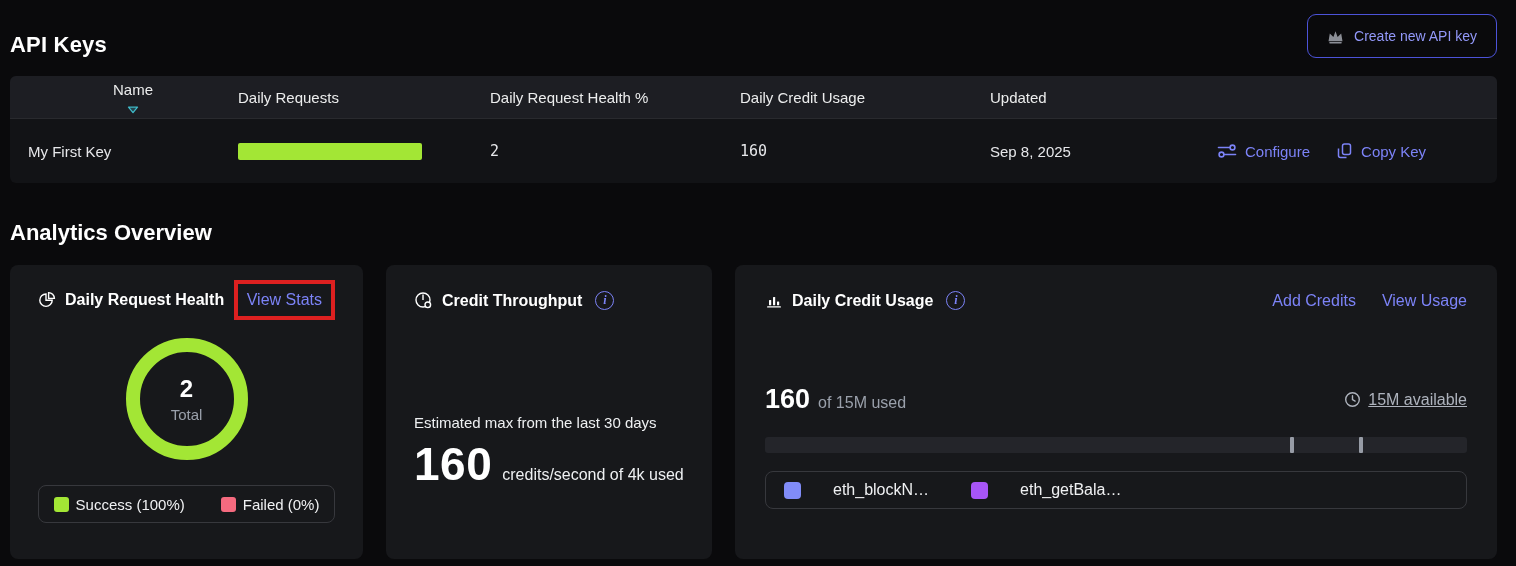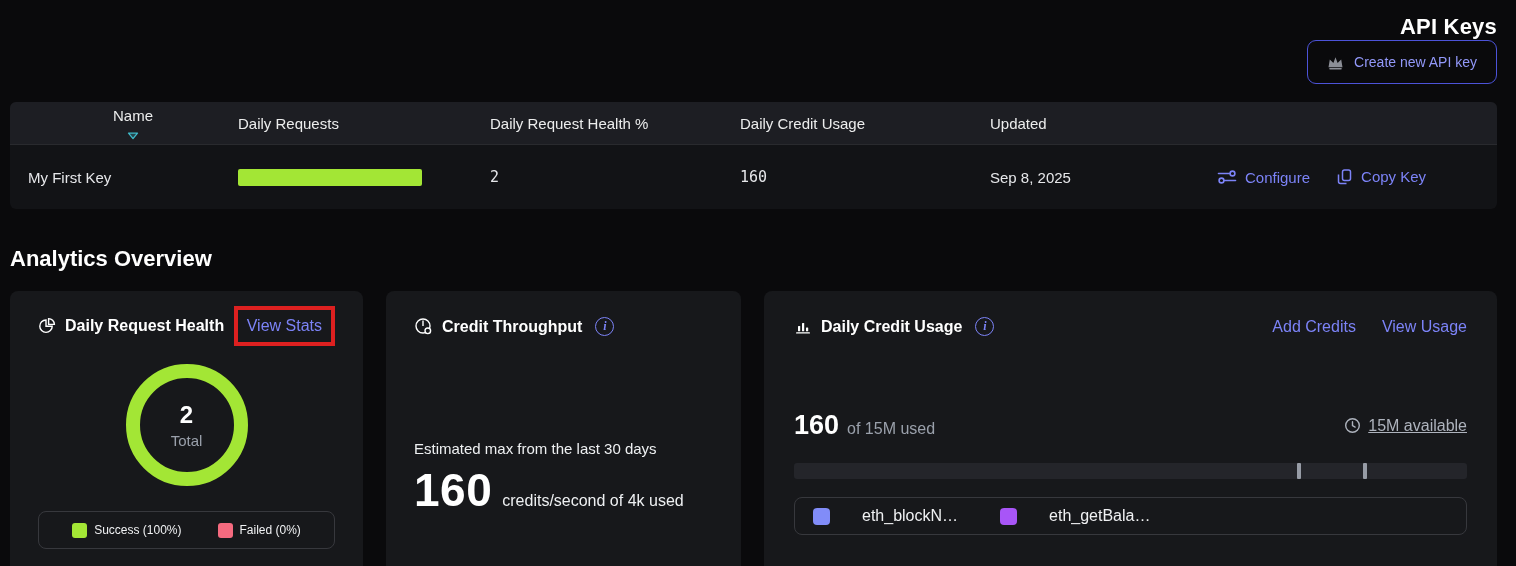--- a/index.html
+++ b/index.html
@@ -6,21 +6,21 @@
   html,body { width: 1516px; height: 566px; }
   body {
     background: #0a0a0c;
     font-family: "Liberation Sans", sans-serif;
     color: #e8e9eb;
     overflow: hidden;
   }
   .page { padding: 0 19px 0 10px; }
 
   
-  .topbar { display: flex; align-items: flex-end; justify-content: space-between; margin-top: 14px; flex-direction: column; }
+  .topbar { display: flex; align-items: flex-end; justify-content: space-between; margin-top: 14px; }
   .h1 { font-size: 22px; font-weight: 700; color: #ffffff; letter-spacing: .2px; line-height: 26px; }
   .create-btn {
     display: inline-flex; align-items: center; gap: 10px;
     height: 44px; padding: 0 19px;
     background: transparent;
     border: 1px solid #4c53d9; border-radius: 9px;
     color: #9298f9; font-size: 14px; font-weight: 500;
     font-family: "Liberation Sans", sans-serif; cursor: pointer;
   }
 
@@ -31,28 +31,28 @@
     grid-template-columns: 210px 252px 250px 250px 227px 1fr;
     align-items: center; padding: 0 18px;
   }
   .t-head { height: 42px; background: #1d1e23; font-size: 15px; font-weight: 500; color: #eceded; }
   .t-row { height: 65px; border-top: 1px solid #292a2e; font-size: 15px; color: #e6e7ea; }
   .th-name { display: flex; align-items: center; gap: 8px; flex-direction: column; }
   .mono { font-family: "DejaVu Sans Mono", monospace; font-size: 15px; }
   .health-track { width: 184px; height: 17px; border-radius: 2px; }
   .health-fill { height: 100%; background: #a3e635; border-radius: 2px; }
   .actions { display: flex; align-items: center; gap: 26px; }
-  .link { color: #7c83f7; text-decoration: none; font-weight: 500; display: inline-flex; align-items: flex-start; gap: 8px; cursor: pointer; }
+  .link { color: #7c83f7; text-decoration: none; font-weight: 500; display: inline-flex; align-items: center; gap: 8px; cursor: pointer; }
 
   
   .h2 { font-size: 22px; font-weight: 700; color: #ffffff; margin-top: 37px; }
   .cards { display: flex; gap: 23px; margin-top: 19px; }
   .card { background: #17181b; border-radius: 8px; height: 294px; }
   .card1 { width: 353px; padding: 15px 28px 4px; }
-  .card2 { width: 355px; padding: 26px 28px 3px; }
+  .card2 { width: 326px; padding: 26px 28px 3px; }
   .card3 { flex: 1; padding: 26px 30px 0; }
 
   .card-head { display: flex; align-items: center; gap: 9px; }
   .card-title { font-size: 16px; font-weight: 700; color: #ffffff; white-space: nowrap; }
   .card-link { color: #7c83f7; font-size: 16px; text-decoration: none; cursor: pointer; white-space: nowrap; }
 
   .annotation-box {
     margin-left: auto;
     border: 4px solid #dd2020;
     padding: 7px 9px;
@@ -69,21 +69,21 @@
   .donut-value { font-size: 24px; font-weight: 700; color: #ffffff; }
   .donut-label { font-size: 15px; color: #9aa0ab; }
 
   .legend-box {
     margin-top: 25px; height: 38px;
     border: 1px solid #37383d; border-radius: 8px;
     display: flex; align-items: center;
   }
   .legend-center { justify-content: center; gap: 36px; }
   .legend-left { padding-left: 18px; gap: 42px; }
-  .legend-item { display: flex; align-items: center; gap: 7px; font-size: 12px; color: #f0f1f3; }
+  .legend-item { display: flex; align-items: center; gap: 7px; font-size: 15px; color: #f0f1f3; }
   .swatch { width: 15px; height: 15px; border-radius: 3px; display: inline-block; }
   .swatch-lg { width: 17px; height: 17px; border-radius: 4px; }
 
   
   .ct-subtitle { margin-top: 104px; font-size: 15px; color: #eef0f2; }
   .ct-value-row { display: flex; align-items: baseline; gap: 10px; margin-top: 10px; }
   .ct-value { font-size: 46px; font-weight: 700; color: #ffffff; line-height: 1; letter-spacing: .5px; }
   .ct-suffix { font-size: 16px; color: #eef0f2; }
 
   

